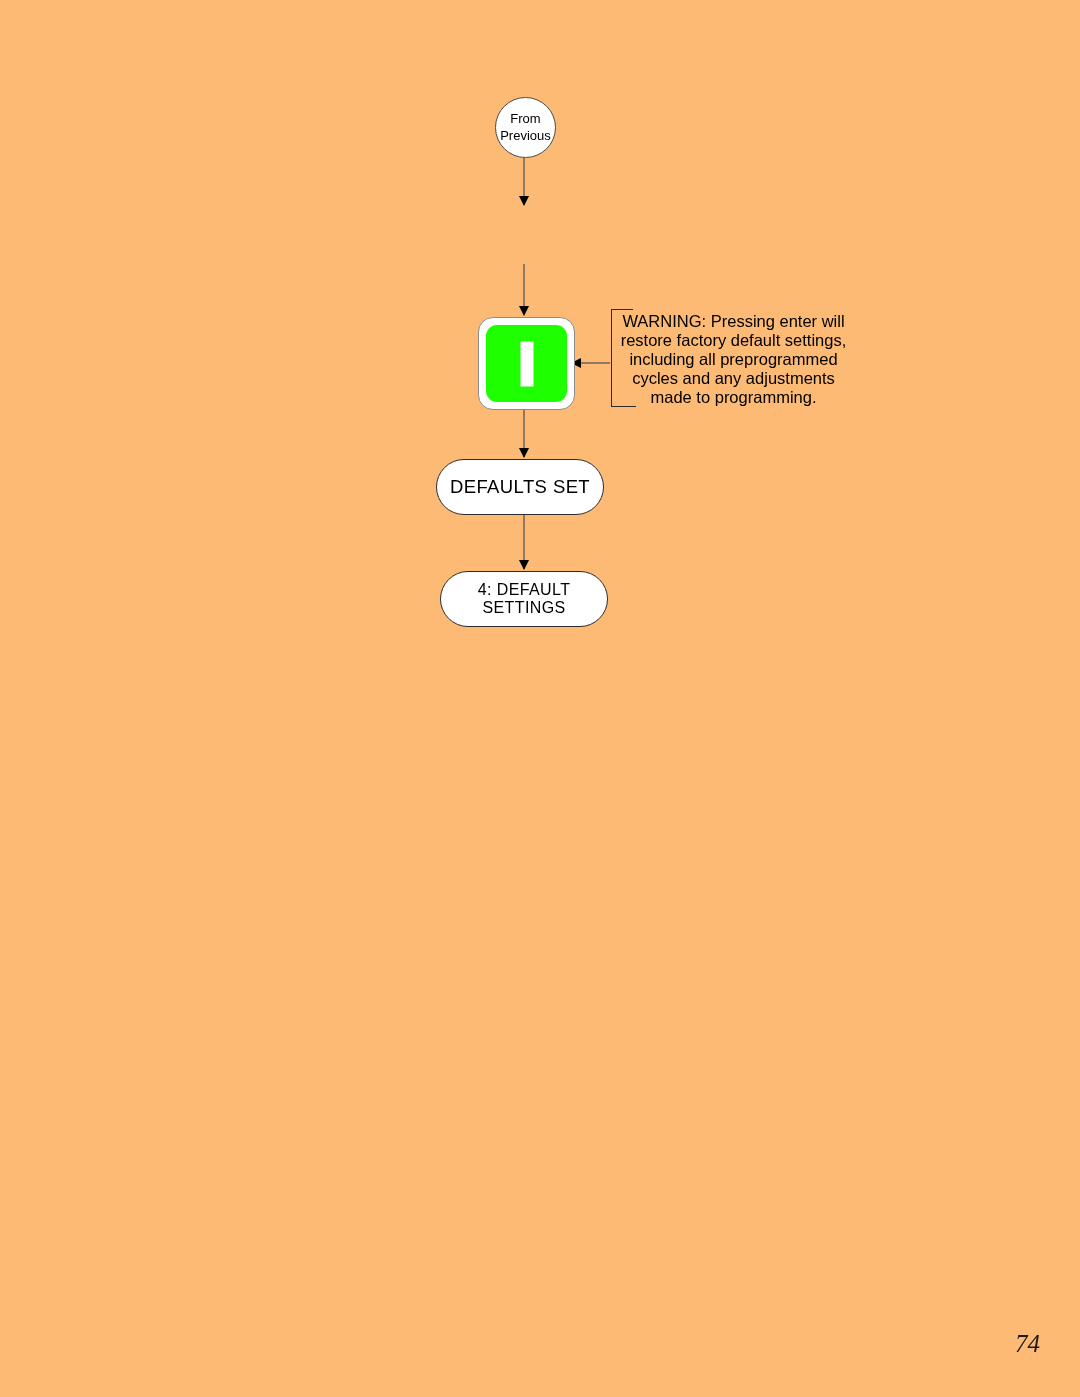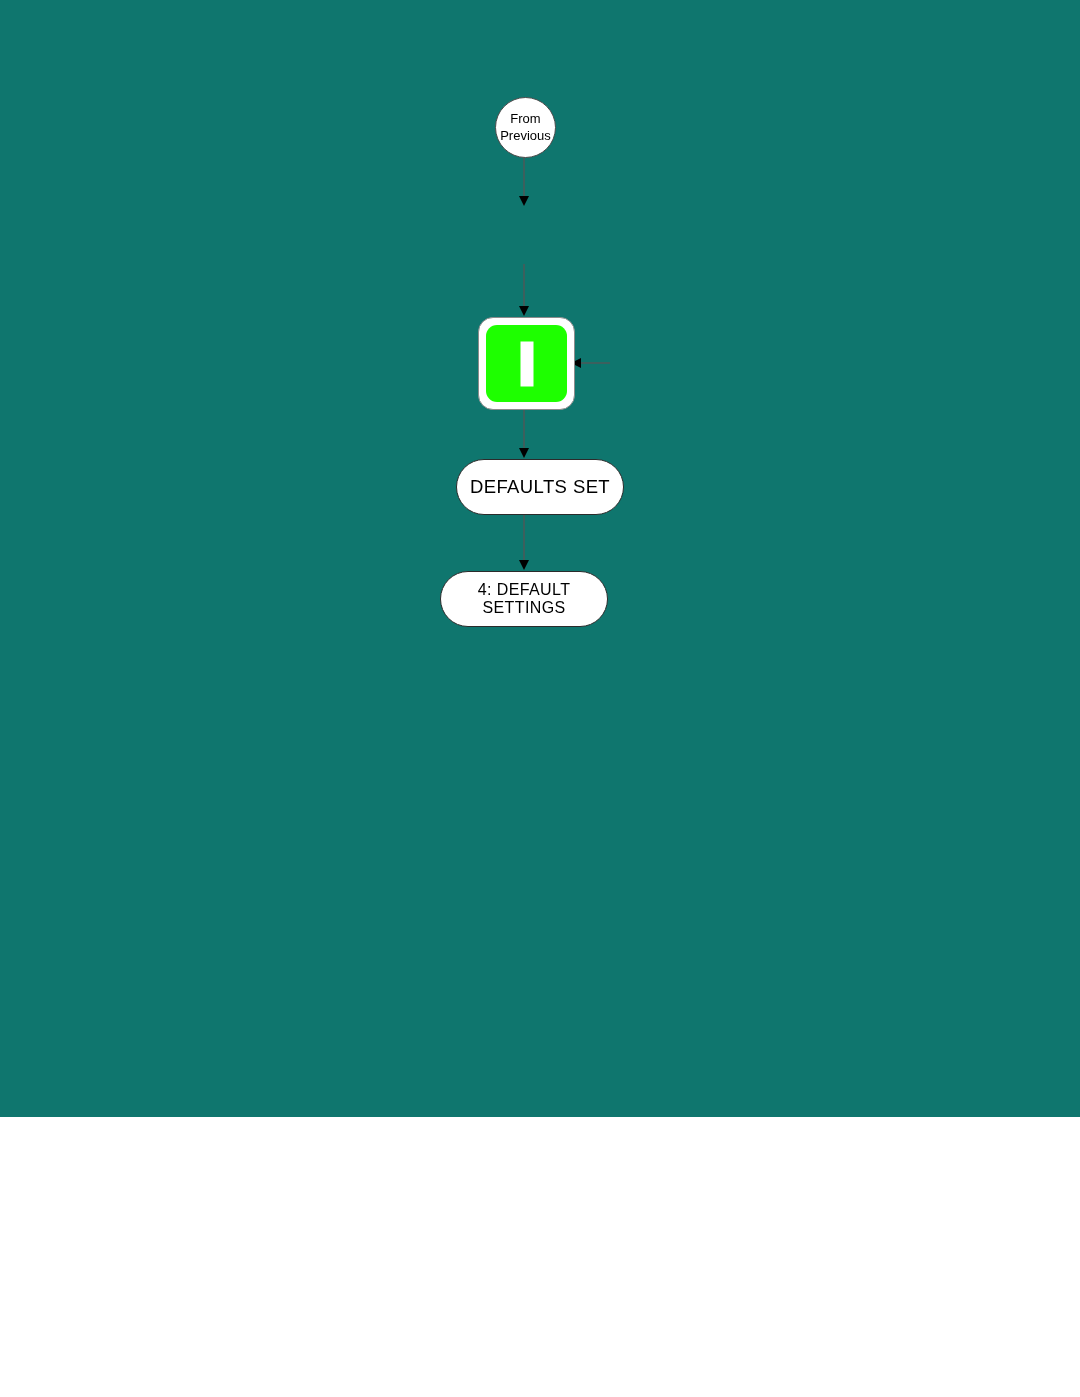--- a/index.html
+++ b/index.html
@@ -7,22 +7,22 @@
     padding: 0;
     background: #ffffff;
   }
   body {
     font-family: "Liberation Sans", sans-serif;
     color: #000000;
   }
   #page {
     position: relative;
     width: 1080px;
-    height: 1117px;
-    background: #0f766e;
+    height: 1397px;
+    background: #fdba74;
     overflow: hidden;
   }
 
   
   #flow-svg {
     position: absolute;
     left: 0;
     top: 0;
     width: 1080px;
     height: 700px;
@@ -50,21 +50,21 @@
   #node-yes {
     left: 440px;
     top: 207px;
     width: 168px;
     height: 57px;
     font-size: 19px;
     justify-content: flex-start;
     padding-left: 48px;
   }
   #node-defaults-set {
-    left: 456px;
+    left: 436px;
     top: 459px;
     width: 168px;
     height: 56px;
     font-size: 18.5px;
     text-align: right;
   }
   #node-default-settings {
     left: 440px;
     top: 571px;
     width: 168px;
@@ -220,20 +220,26 @@
 Previous</span>
   </div>
 
 
   <div id="node-enter-key">
     <div id="enter-key-face">
       <div id="enter-key-bar"></div>
     </div>
   </div>
 
+  <div id="warning-note">
+    <div id="warning-bracket-v"></div>
+    <div id="warning-bracket-t"></div>
+    <div id="warning-bracket-b"></div>
+    <div id="warning-text">WARNING: Pressing enter will restore factory default settings, including all preprogrammed cycles and any adjustments made to programming.</div>
+  </div>
 
   <div id="node-defaults-set" class="pill">
     <span class="pill-label">DEFAULTS SET</span>
   </div>
 
   <div id="node-default-settings" class="pill">
     <span class="pill-label">4: DEFAULT
 SETTINGS</span>
   </div>
 

